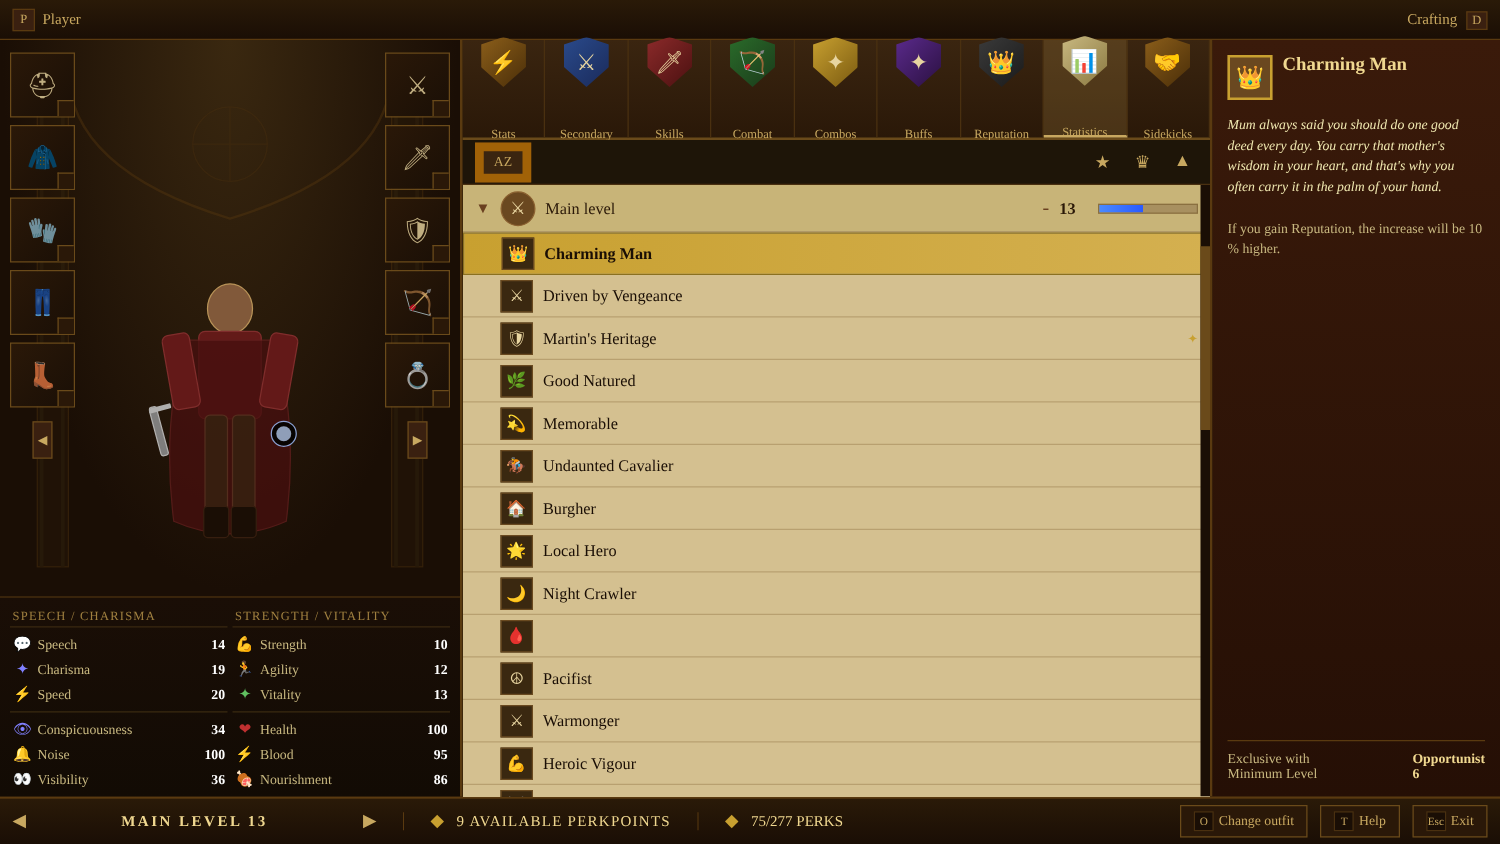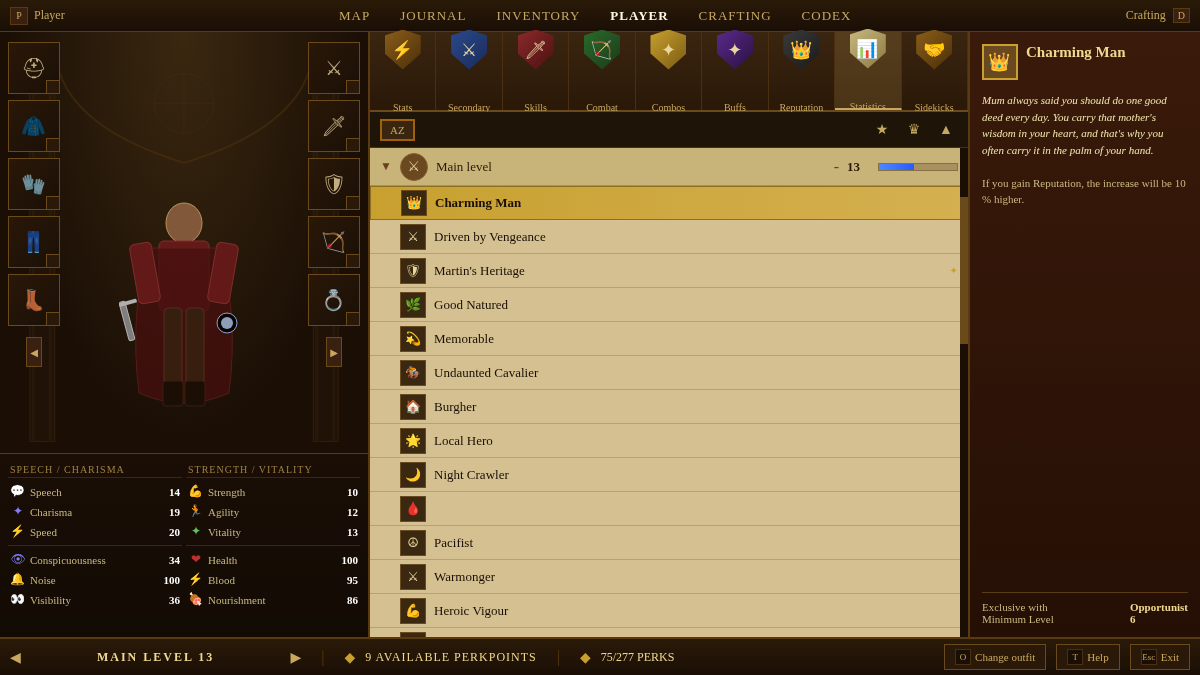--- a/index.html
+++ b/index.html
@@ -150,21 +150,21 @@
       justify-content: center;
       cursor: pointer;
       font-size: 10px;
       color: #c8a860;
       align-self: center;
       margin-top: 5px;
     }
 
     
     .stats-panel {
-      height: 184px;
+      height: 160px;
       background: linear-gradient(180deg, #1a0e06 0%, #120b04 100%);
       border-top: 1px solid #5a3a10;
       padding: 8px;
       display: grid;
       grid-template-columns: 1fr 1fr;
       gap: 2px 4px;
       font-size: 11px;
     }
 
     .stat-col {
@@ -275,21 +275,21 @@
       height: 36px;
       background: #1e1508;
       border-bottom: 1px solid #4a3010;
       display: flex;
       align-items: center;
       padding: 0 10px;
       gap: 10px;
     }
     .filter-az {
       background: #3a2510;
-      border: 2px solid #a16207;
+      border: 7px solid #a16207;
       padding: 3px 8px;
       font-size: 11px;
       color: #c8a860;
       cursor: pointer;
     }
     .filter-icons {
       display: flex;
       gap: 8px;
       margin-left: auto;
     }
@@ -530,28 +530,20 @@
   </style>
 </head>
 <body>
 
 <div class="top-bar">
   <div class="top-bar-left">
     <div class="icon-box">
       <span>P</span>
     </div>
     <span>Player</span>
-  </div>
-  <div class="nav-tabs">
-    <span class="">MAP</span>
-    <span class="">JOURNAL</span>
-    <span class="">INVENTORY</span>
-    <span class="active">PLAYER</span>
-    <span class="">CRAFTING</span>
-    <span class="">CODEX</span>
   </div>
   <div class="top-bar-right">
     <span>Crafting</span>
     <span style="background:#3a2010;border:1px solid #5a3a10;padding:1px 4px;margin-left:4px;font-size:10px;">D</span>
   </div>
 </div>
 
 <div class="main-layout">
 
   <div class="left-panel">

